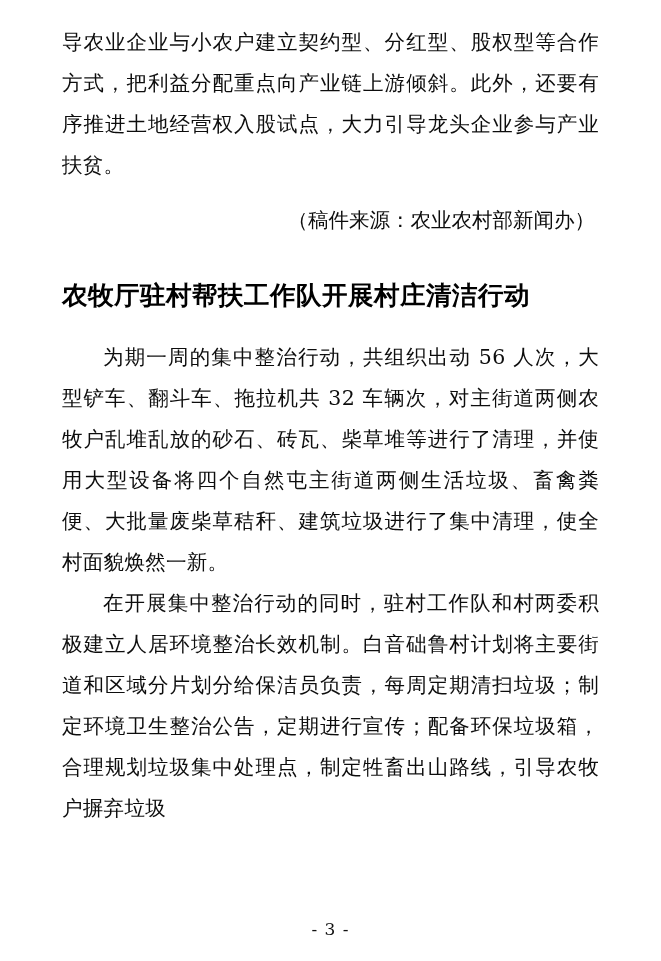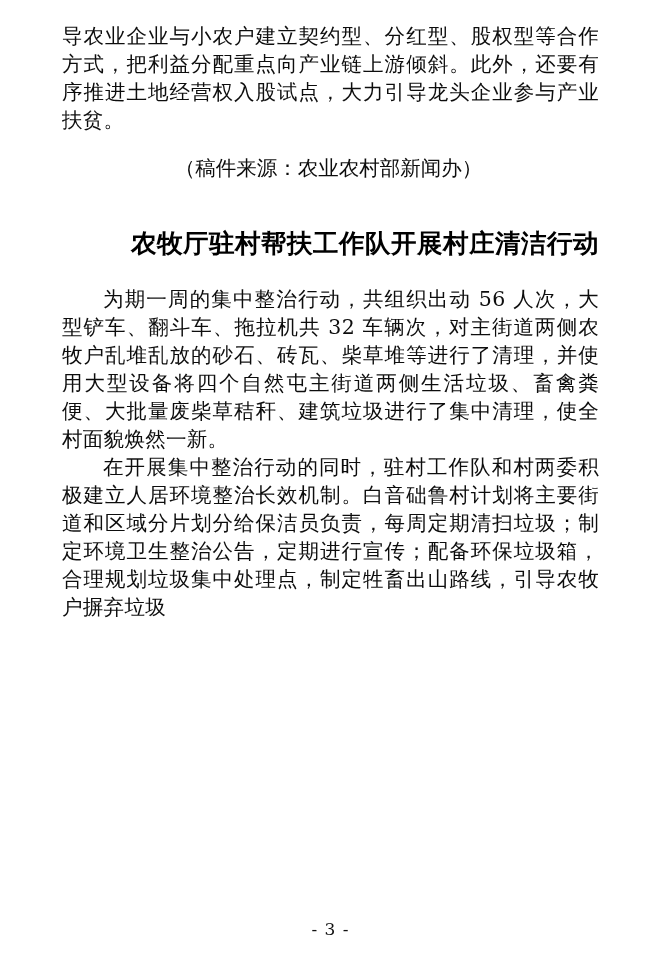--- a/index.html
+++ b/index.html
@@ -24,44 +24,44 @@
   .rule-top {
     position: absolute;
     left: 0;
     top: 0;
     width: 661px;
     height: 4px;
     background: #ffffff;
   }
   .para {
     font-size: 20.5px;
-    line-height: 28px;
+    line-height: 41px;
     text-align: justify;
     text-justify: inter-ideograph;
     margin: 0;
     color: #0d0d0d;
     letter-spacing: 0.3px;
   }
   .para.indent {
     text-indent: 2em;
   }
   .source-line {
     font-size: 20.5px;
     line-height: 41px;
-    text-align: center;
+    text-align: right;
     margin: 14px 0 0 0;
     padding-right: 4px;
     color: #0d0d0d;
   }
   .article-title {
     font-family: "DejaVu Serif", "Liberation Serif", serif;
     font-weight: bold;
     font-size: 25.5px;
     line-height: 40px;
-    text-align: right;
+    text-align: left;
     margin: 34px 0 22px 0;
     letter-spacing: 0.5px;
     color: #000000;
   }
   .body-block .para + .para {
     margin-top: 0;
   }
   .footer {
     position: absolute;
     left: 0;

